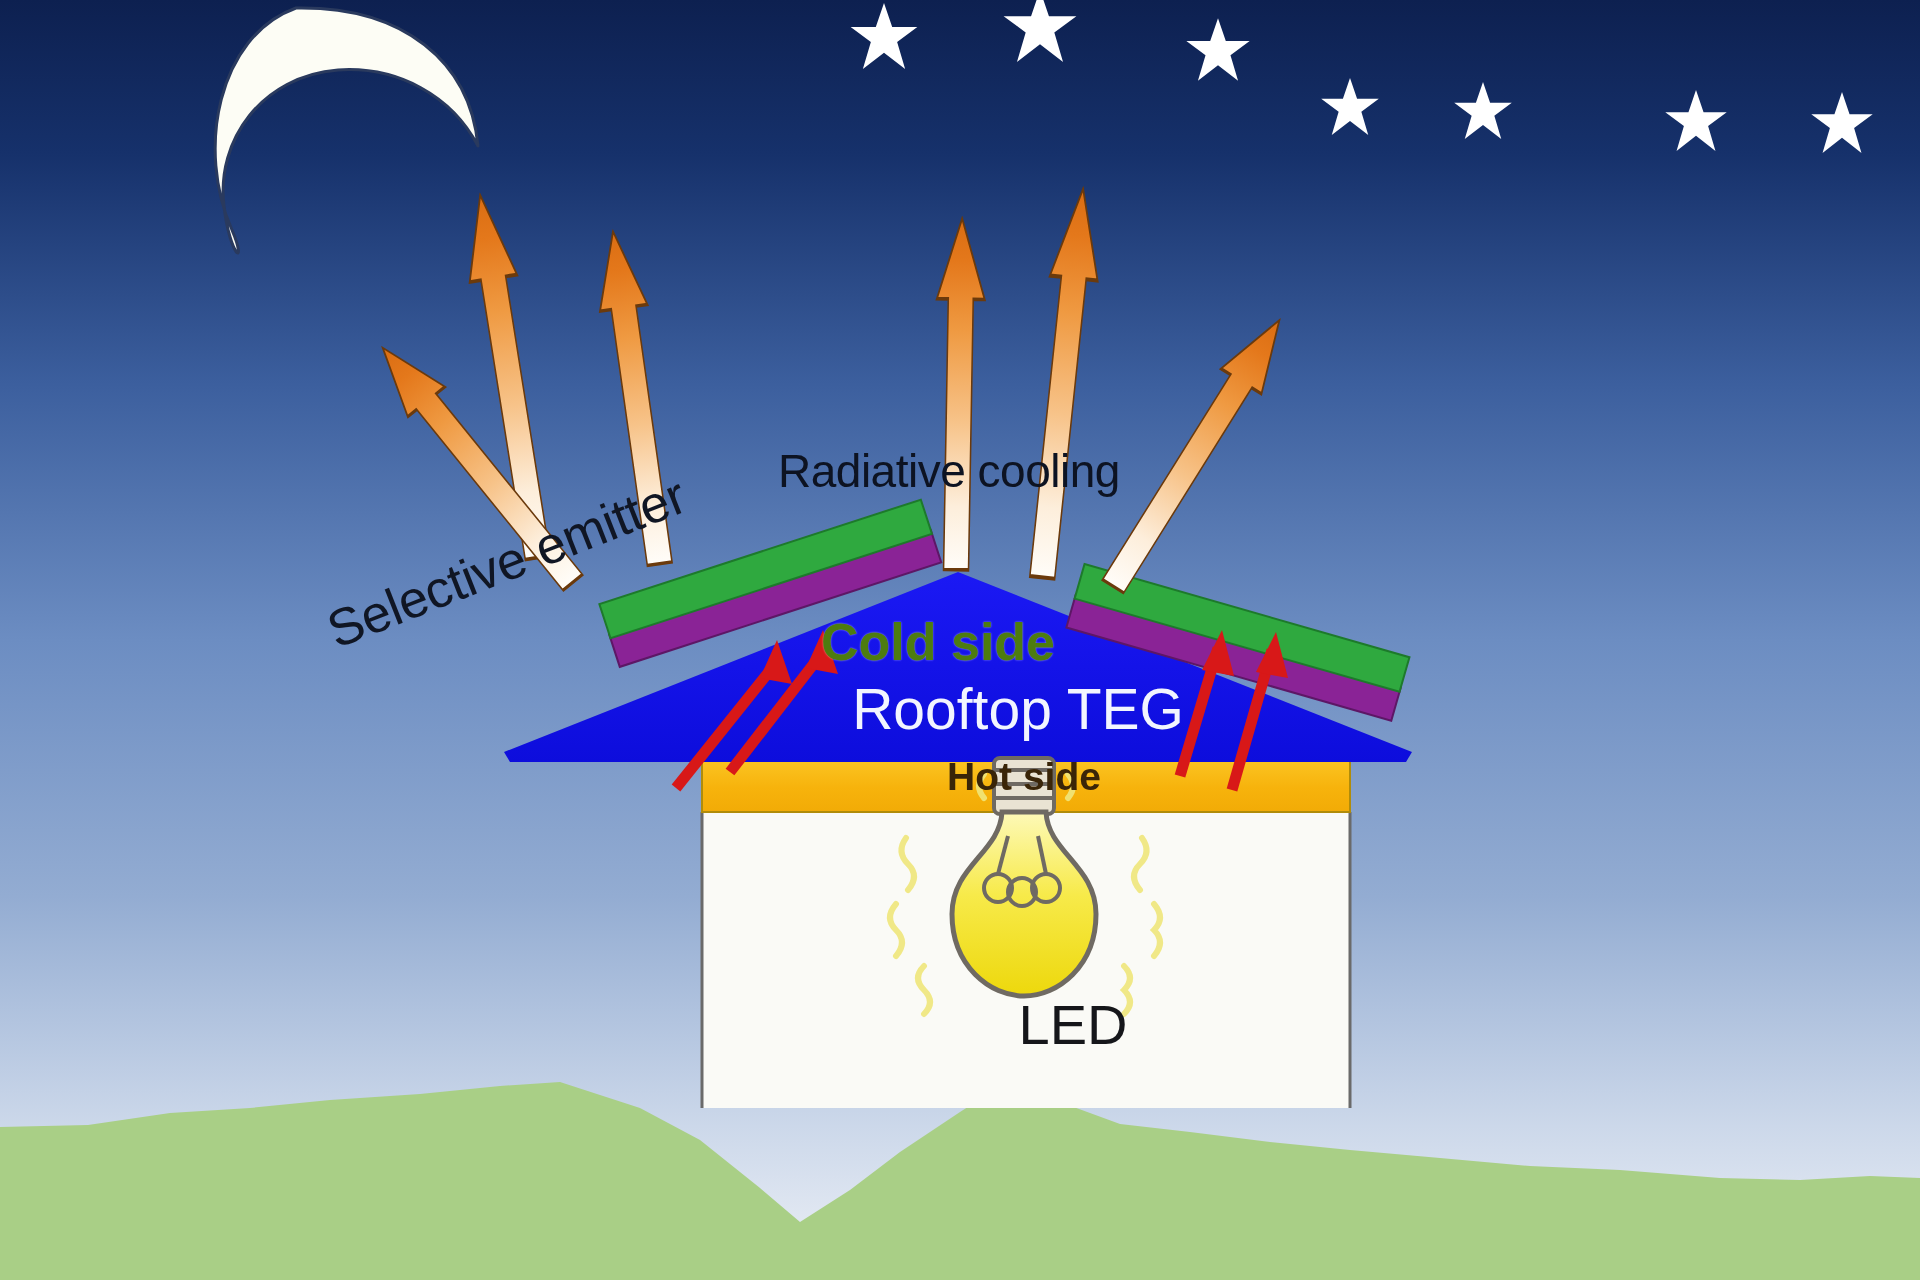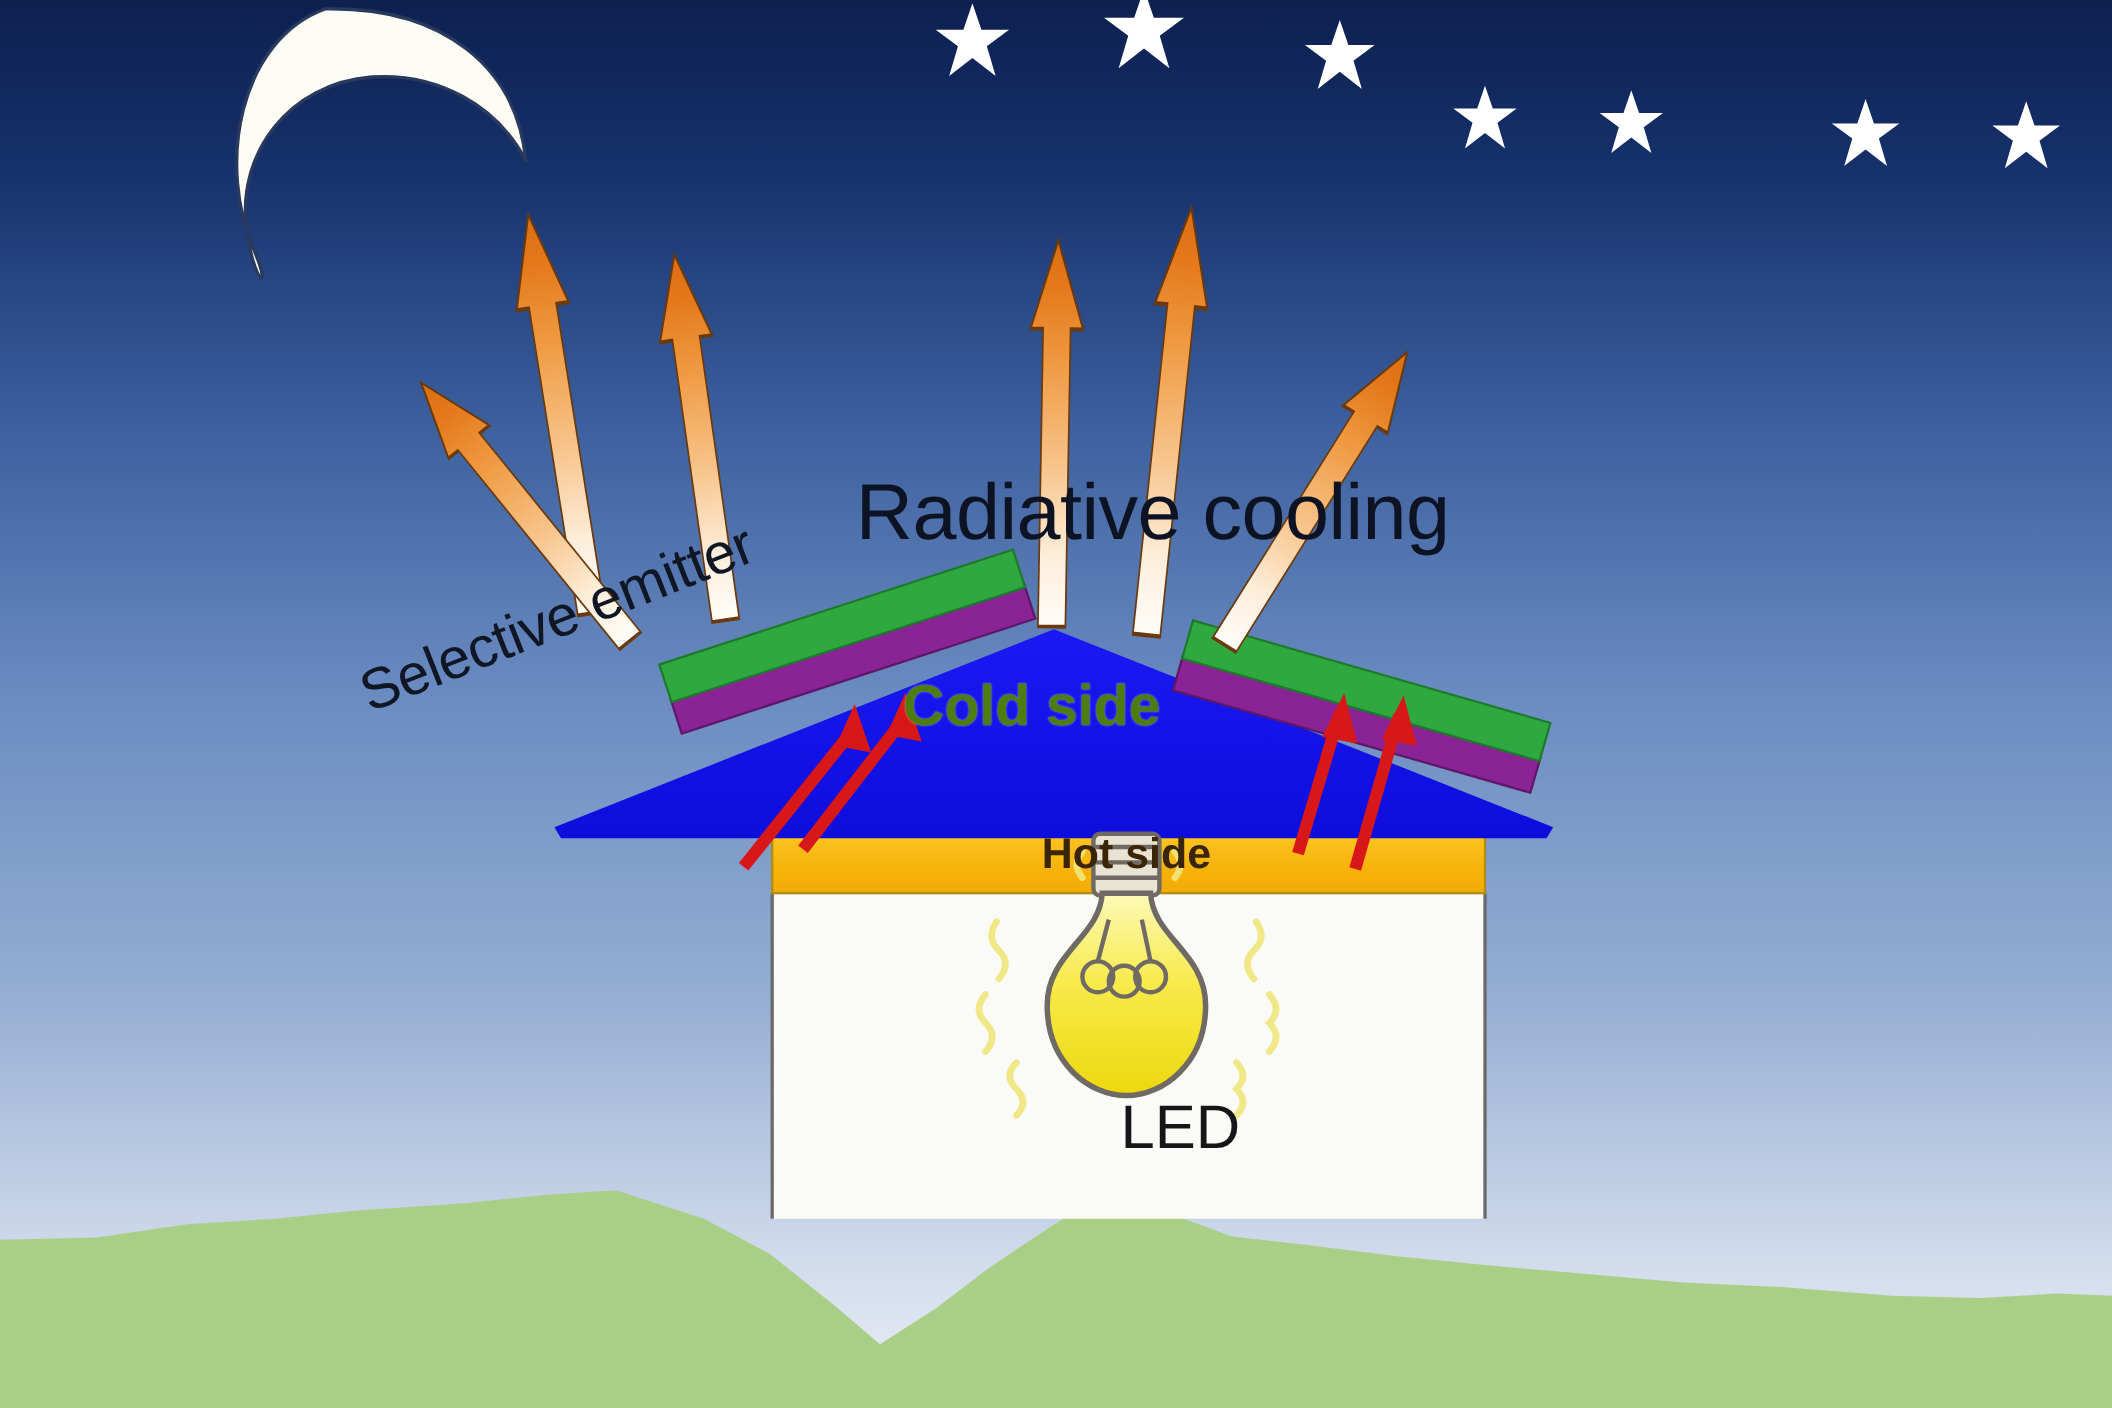--- a/index.html
+++ b/index.html
@@ -24,22 +24,22 @@
     height: 1280px;
     display: block;
   }
   .lbl {
     position: absolute;
     white-space: nowrap;
     pointer-events: none;
   }
   .lbl-radiative {
     left: 778px;
-    top: 425px;
-    font-size: 72px;
+    top: 444px;
+    font-size: 46px;
     color: #0d1322;
     letter-spacing: -0.5px;
   }
   .lbl-selective {
     left: 330px;
     top: 602px;
     font-size: 52px;
     color: #101624;
     transform: rotate(-21.5deg);
     transform-origin: left center;
@@ -255,18 +255,19 @@
       </g>
     </g>
   </svg>
 
   <div class="lbl lbl-radiative">Radiative cooling</div>
 
   <div class="lbl lbl-selective">Selective emitter</div>
 
   <div class="lbl lbl-cold">Cold side</div>
 
+  <div class="lbl lbl-rooftop">Rooftop TEG</div>
 
   <div class="lbl lbl-hot">Hot side</div>
 
   <div class="lbl lbl-led">LED</div>
 
 </div>
 
 </body></html>

